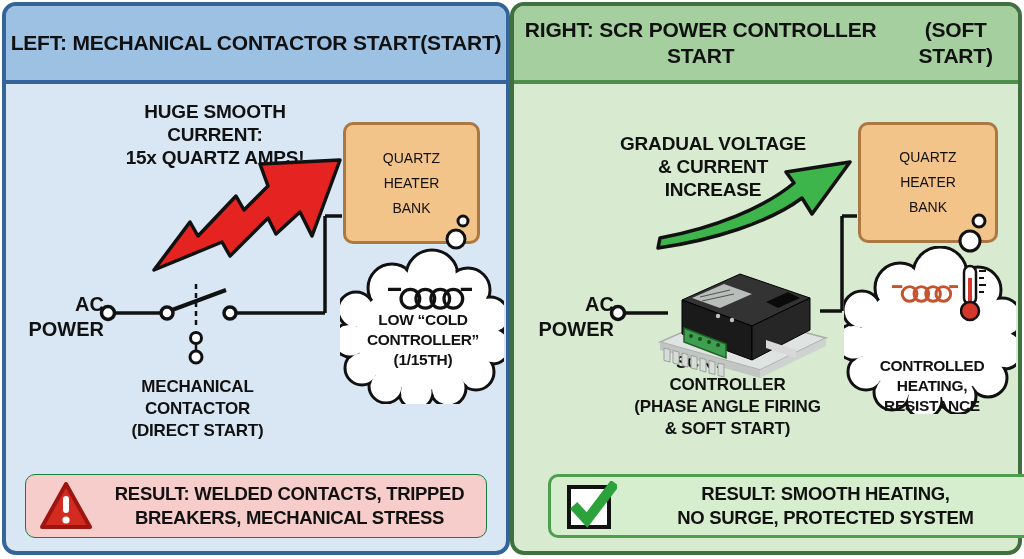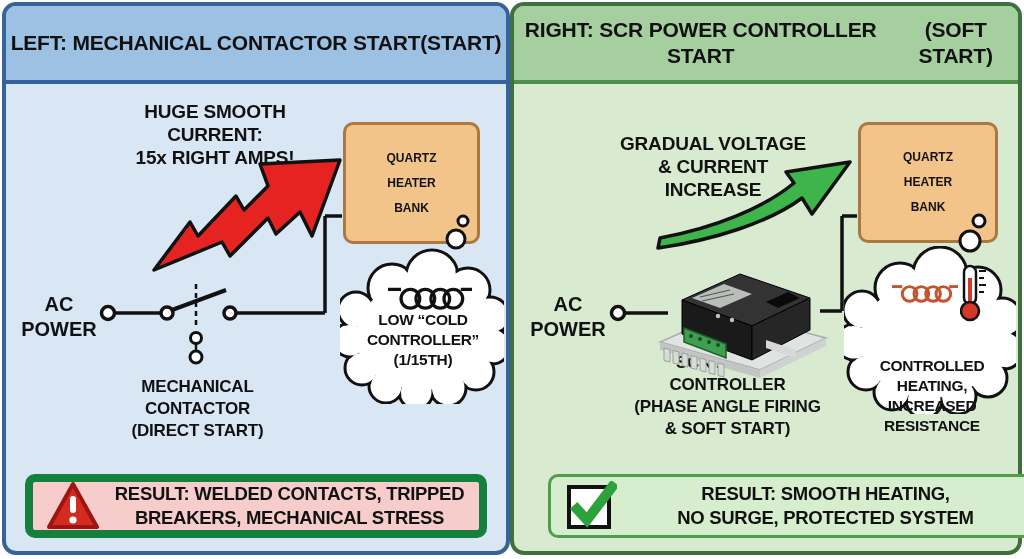--- a/index.html
+++ b/index.html
@@ -8,28 +8,28 @@
   .abs{position:absolute;}
   .panel{position:absolute;top:2px;height:553px;border-radius:14px;box-sizing:border-box;}
   #panel-left{left:2px;width:508px;background:#d9e7f5;border:4px solid #35649b;}
   #panel-right{left:510px;width:512px;background:#d8ebd1;border:4px solid #41703f;}
   .panel-header{position:absolute;left:0;top:0;width:100%;height:78px;box-sizing:border-box;
     border-radius:10px 10px 0 0;display:flex;justify-content:center;
     align-items:center;font-weight:bold;font-size:21px;line-height:26px;letter-spacing:-0.2px;text-align:center;}
   #panel-left .panel-header{background:#9cc1e3;border-bottom:4px solid #35649b;}
   #panel-right .panel-header{background:#a6cfa0;border-bottom:4px solid #4f8f4c;gap:6px;}
   .annotation{position:absolute;font-weight:bold;font-size:19px;line-height:23px;text-align:center;letter-spacing:-0.2px;}
-  .ac-label{position:absolute;font-weight:bold;font-size:20px;line-height:25px;text-align:center;}
+  .ac-label{position:absolute;font-weight:bold;font-size:20px;line-height:25px;text-align:right;}
   .heater-box{position:absolute;background:#f2c489;border:3px solid #aa7840;border-radius:10px;
     box-sizing:border-box;display:flex;flex-direction:column;justify-content:center;align-items:center;
-    font-weight:bold;font-size:12px;line-height:25px;text-align:center;}
+    font-weight:normal;font-size:14px;line-height:25px;text-align:center;}
   .comp-label{position:absolute;font-weight:bold;font-size:17px;line-height:22px;text-align:center;letter-spacing:-0.2px;}
   .cloud-text{position:absolute;font-weight:bold;font-size:15.5px;line-height:20px;text-align:center;letter-spacing:-0.3px;}
   .result-box{position:absolute;height:64px;border-radius:10px;box-sizing:border-box;display:flex;align-items:center;}
-  #result-left{left:25px;top:474px;width:462px;background:#f6cdca;border:8px solid #15803d;}
+  #result-left{left:25px;top:474px;width:462px;background:#f6cdca;border:1px solid #15803d;}
   #result-right{left:548px;top:474px;width:489px;background:#d6eecd;border:3px solid #4f9e4d;}
   .result-text{flex:1;font-weight:bold;font-size:18.5px;line-height:24px;text-align:center;letter-spacing:-0.3px;}
   svg{display:block;}
   .overlay{position:absolute;left:0;top:0;pointer-events:none;}
 </style>
 </head>
 <body>
 
 <div id="stage">
 
@@ -43,21 +43,21 @@
   <div class="panel" id="panel-right">
     <div class="panel-header">
       <div>RIGHT: SCR POWER CONTROLLER START</div>
       <div>(SOFT START)</div>
     </div>
   </div>
 
   <div class="annotation" style="left:105px;top:100px;width:220px;">
     <div>HUGE SMOOTH</div>
     <div>CURRENT:</div>
-    <div>15x RIGHT AMPS!</div>
+    <div>15x QUARTZ AMPS!</div>
   </div>
   <div class="ac-label" style="left:14px;top:292px;width:90px;">
     <div>AC</div>
     <div>POWER</div>
   </div>
   <div class="heater-box" style="left:343px;top:122px;width:137px;height:122px;">
     <div>QUARTZ</div>
     <div>HEATER</div>
     <div>BANK</div>
   </div>
@@ -206,21 +206,20 @@
     <g stroke="#111" stroke-width="2">
       <line x1="19" y1="7" x2="26" y2="7"></line>
         <line x1="19" y1="14" x2="24" y2="14"></line>
       <line x1="19" y1="21" x2="26" y2="21"></line>
         <line x1="19" y1="28" x2="24" y2="28"></line>
     </g>
   </svg>
   <div class="cloud-text" style="left:862px;top:312px;width:140px;margin-top:44px;">
     <div>CONTROLLED</div>
     <div>HEATING,</div>
-    <div>INCREASED</div>
     <div>RESISTANCE</div>
   </div>
 
   <svg class="overlay" width="1024" height="559" viewBox="0 0 1024 559">
 
     <g stroke="#111" stroke-width="3.5" fill="none">
       <line x1="115" y1="313" x2="161" y2="313"></line>
       <line x1="235" y1="313" x2="325" y2="313"></line>
       <line x1="325" y1="313" x2="325" y2="216"></line>
       <line x1="325" y1="216" x2="342" y2="216"></line>

